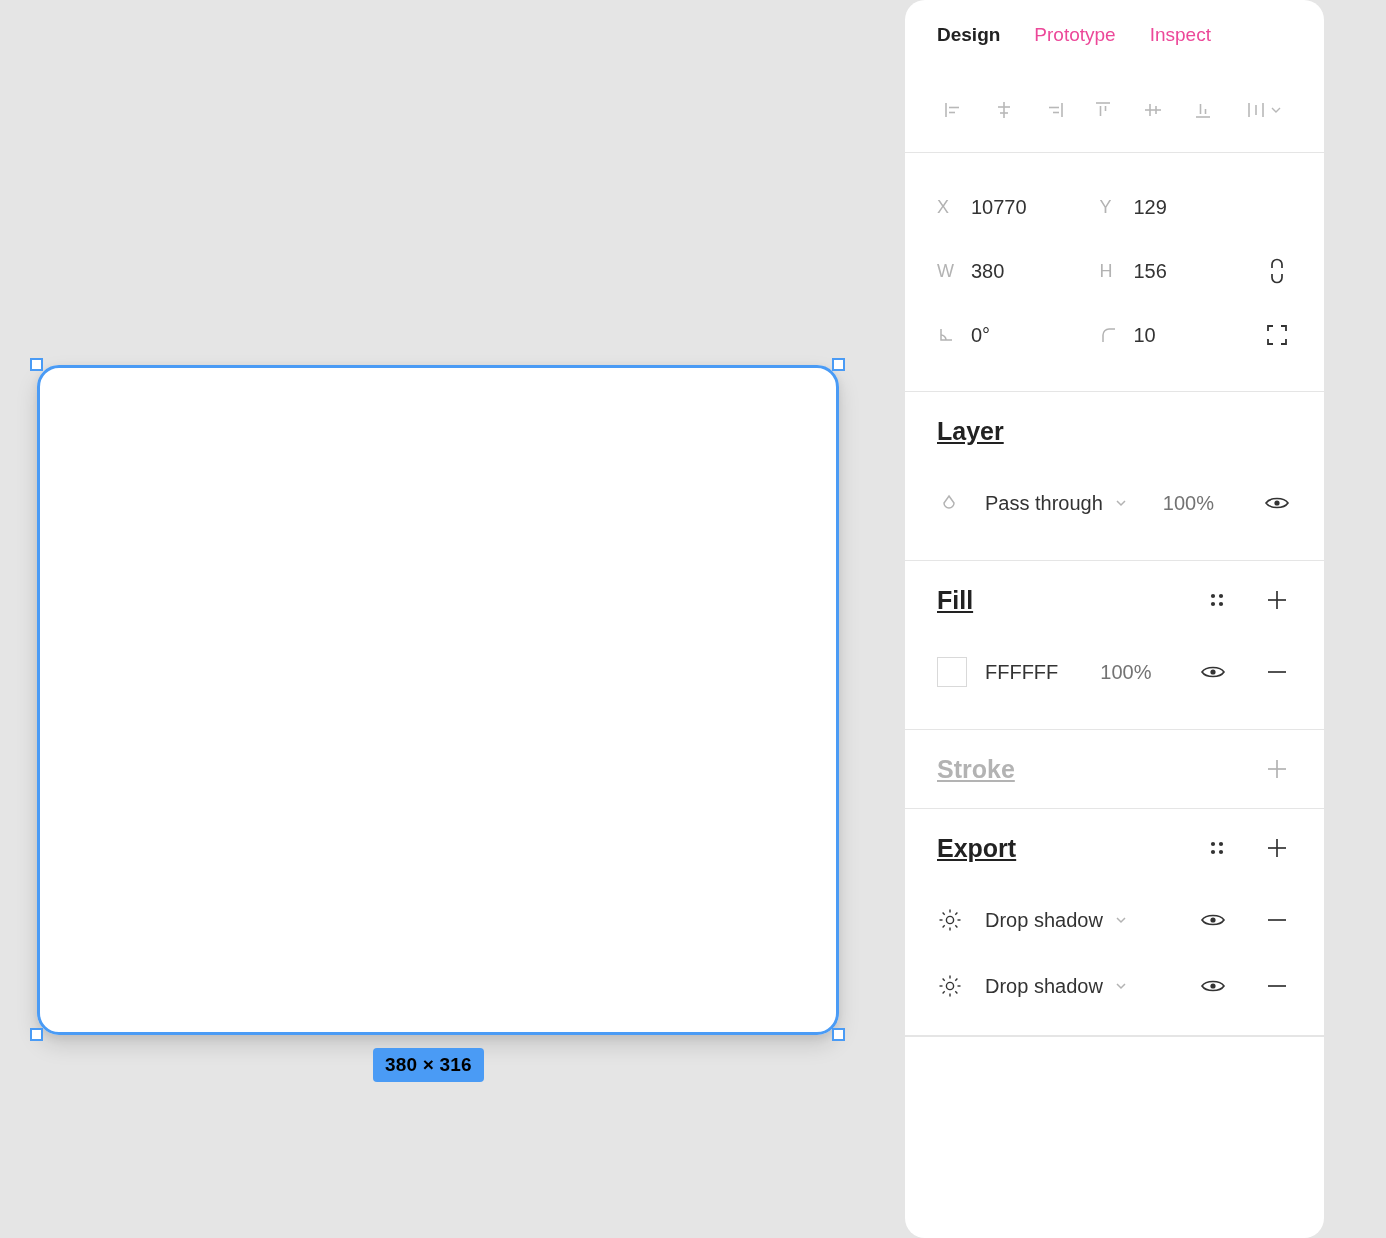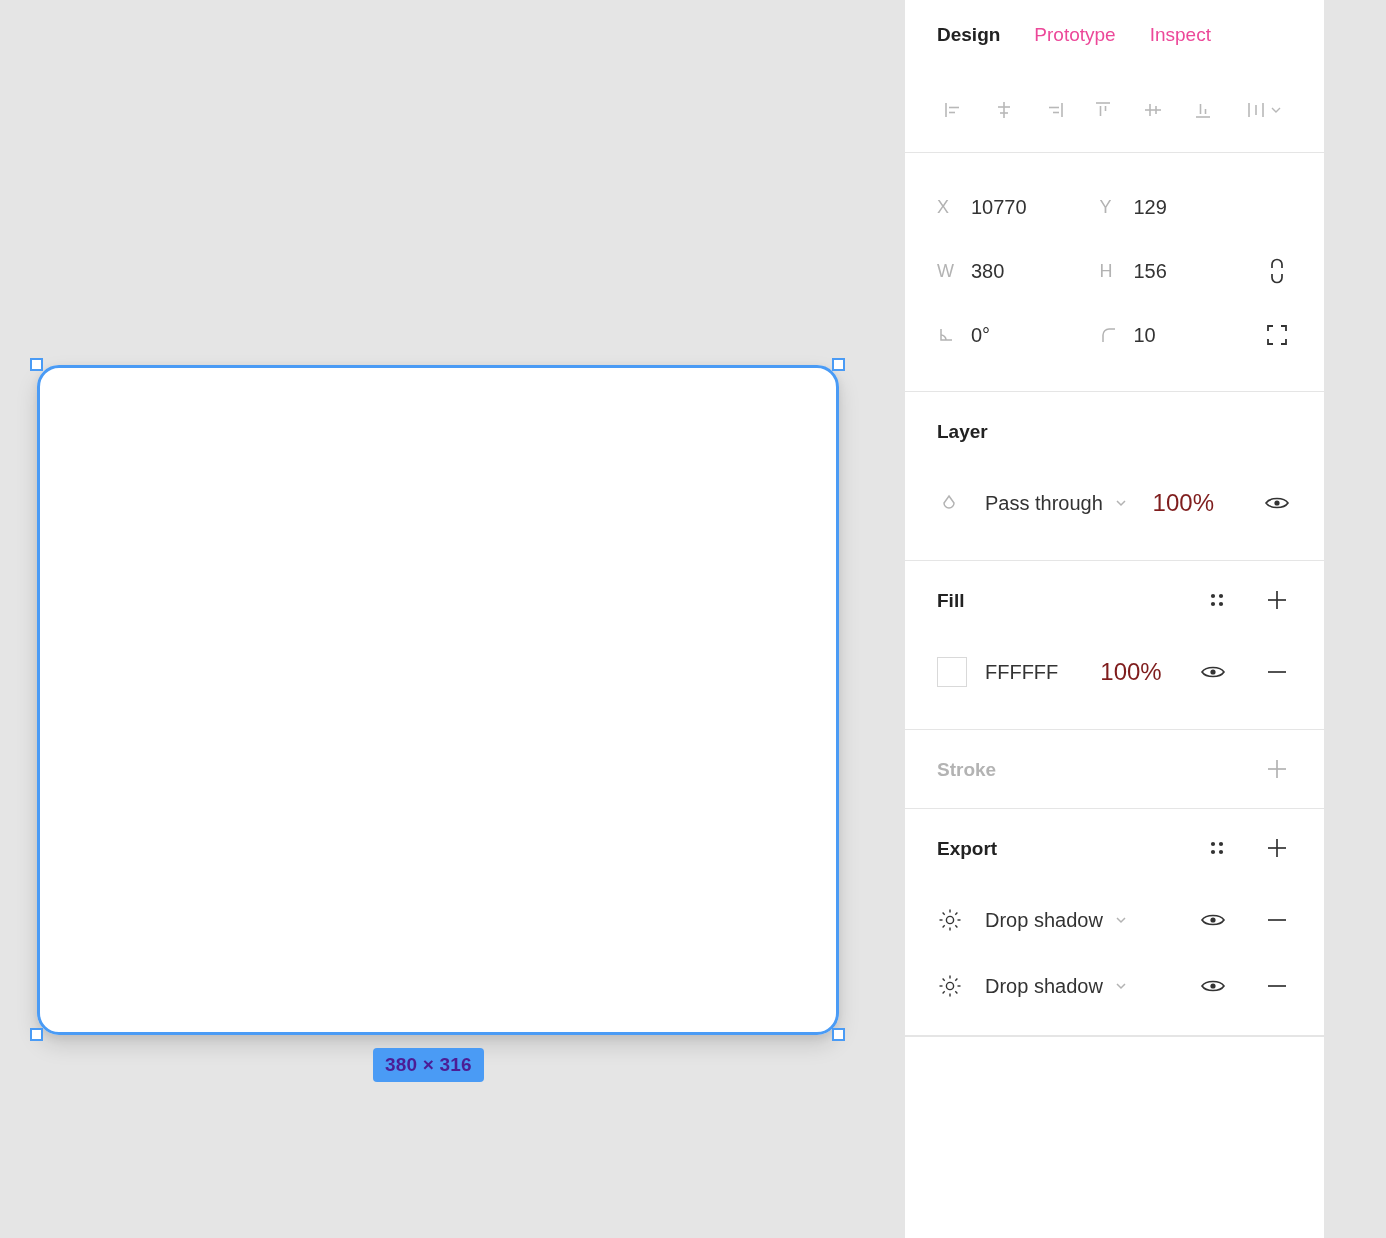--- a/index.html
+++ b/index.html
@@ -58,39 +58,40 @@
   .handle.tl { left: 30px;  top: 358px; }
   .handle.tr { left: 832px; top: 358px; }
   .handle.bl { left: 30px;  top: 1028px; }
   .handle.br { left: 832px; top: 1028px; }
 
   #size-badge {
     position: absolute;
     left: 373px;
     top: 1048px;
     background: #4a9bf5;
-    color: #4c1d95;
+    color: #000000;
     font-size: 19px;
     font-weight: bold;
     line-height: 1;
     padding: 7px 12px 8px 12px;
     border-radius: 4px;
     letter-spacing: 0.2px;
     white-space: nowrap;
   }
 
   
   #panel {
     position: absolute;
     left: 905px;
     top: 0;
     width: 419px;
     height: 1238px;
     background: #ffffff;
     box-sizing: border-box;
+    border-radius: 20px;
   }
 
   .divider {
     height: 1px;
     background: #e5e5e5;
     width: 100%;
   }
 
   
   #tabs {
@@ -170,24 +171,25 @@
   
   .section {
     padding: 0 32px;
   }
   .section-head {
     display: flex;
     align-items: center;
     height: 78px;
   }
   .section-title {
-    font-size: 19px;
+    font-size: 25px;
     font-weight: bold;
     color: #222222;
     line-height: 1;
+    text-decoration: underline;
   }
   .section-title.muted { color: #b3b3b3; }
   .section-actions {
     margin-left: auto;
     display: flex;
     align-items: center;
     gap: 30px;
   }
   .icon-btn {
     width: 30px;
@@ -213,22 +215,22 @@
     color: #333333;
     line-height: 1;
   }
   .item-chevron {
     margin-left: 10px;
     display: flex;
     align-items: center;
     cursor: pointer;
   }
   .item-opacity {
-    font-size: 24px;
-    color: #7f1d1d;
+    font-size: 20px;
+    color: #737373;
     line-height: 1;
     cursor: text;
   }
   .swatch {
     width: 30px;
     height: 30px;
     background: #ffffff;
     border: 1px solid #d9d9d9;
     box-sizing: border-box;
   }

